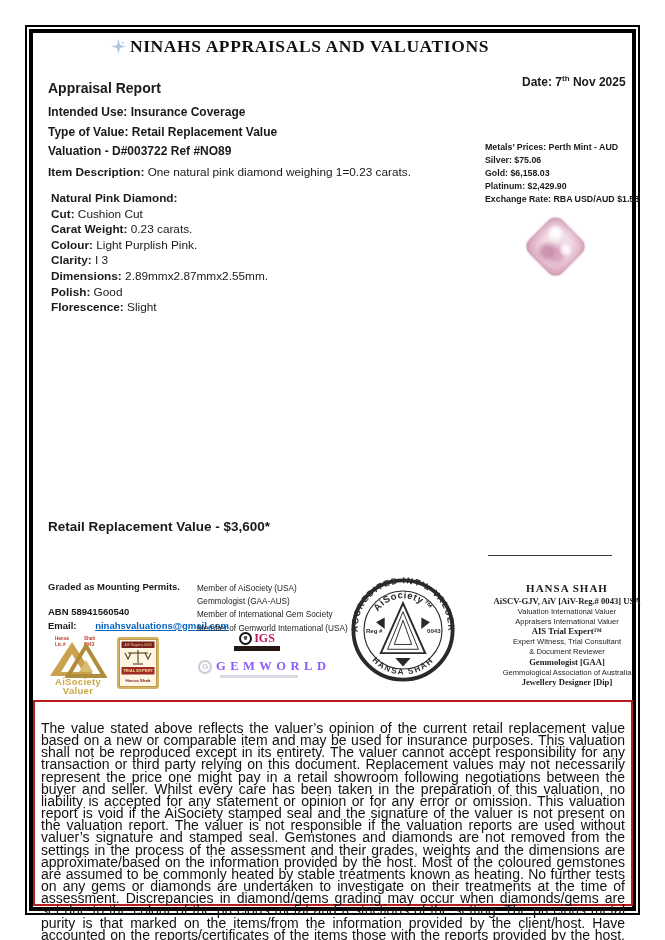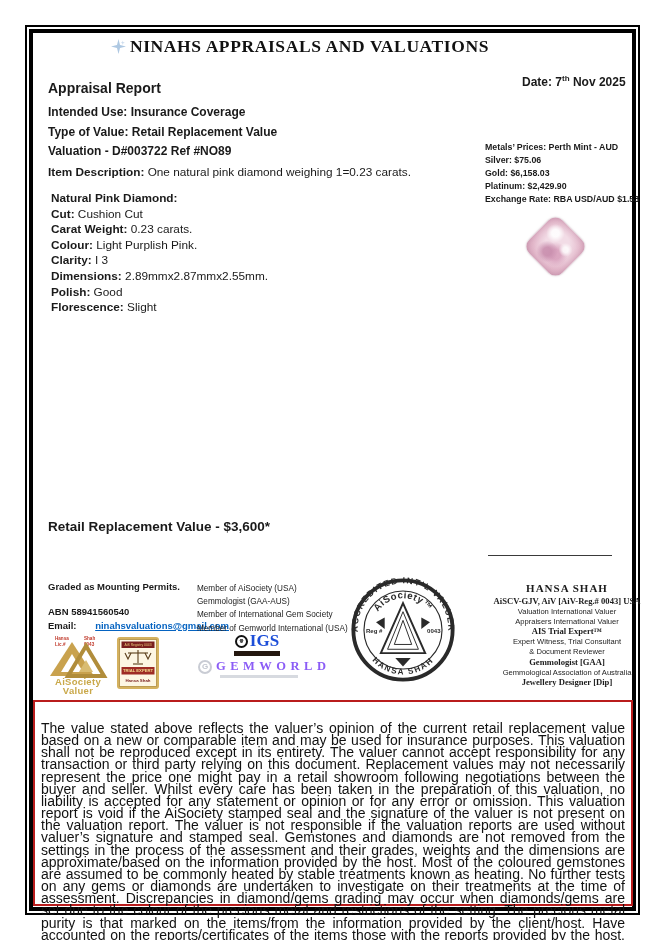--- a/index.html
+++ b/index.html
@@ -53,21 +53,21 @@
 
   .memberships { left:197px; top:582px; font-size:8.2px; line-height:13.2px; color:#222; }
 
   .logo-aisv { left:46px; top:633px; }
   .logo-badge { left:117px; top:637px; }
 
   .logo-igs { left:214px; top:631px; width:86px; text-align:center; }
   .igs-row { display:flex; align-items:center; justify-content:center; gap:2px; }
   .igs-circle { width:13px; height:13px; border:2.2px solid #111; border-radius:50%;
     background:radial-gradient(circle at 50% 42%, #555 0 28%, #fff 30% 60%, #fff 100%); }
-  .igs-text { font-family:"Liberation Serif", serif; font-weight:900; font-size:17px; color:#1d4ed8; }
+  .igs-text { font-family:"Liberation Serif", serif; font-weight:900; font-size:12px; color:#be185d; }
   .igs-bar { margin:0 auto; margin-top:0px; width:46px; height:4.5px; background:#23170f; }
 
   .logo-gemworld { left:198px; top:659px; width:140px; }
   .gw-row { display:flex; align-items:center; gap:4px; }
   .gw-mark { width:14px; height:14px; border-radius:50%; border:2px solid #c9ccd4; color:#c2c6cf;
     font-size:8px; font-weight:bold; display:flex; align-items:center; justify-content:center; }
   .gw-text { font-family:"Liberation Serif", serif; font-weight:bold; font-size:12.5px;
     letter-spacing:4.5px; color:#8b5cf6; }
   .gw-bar { margin-left:22px; margin-top:1px; width:78px; height:2.5px; background:#d7dae0; }
 

